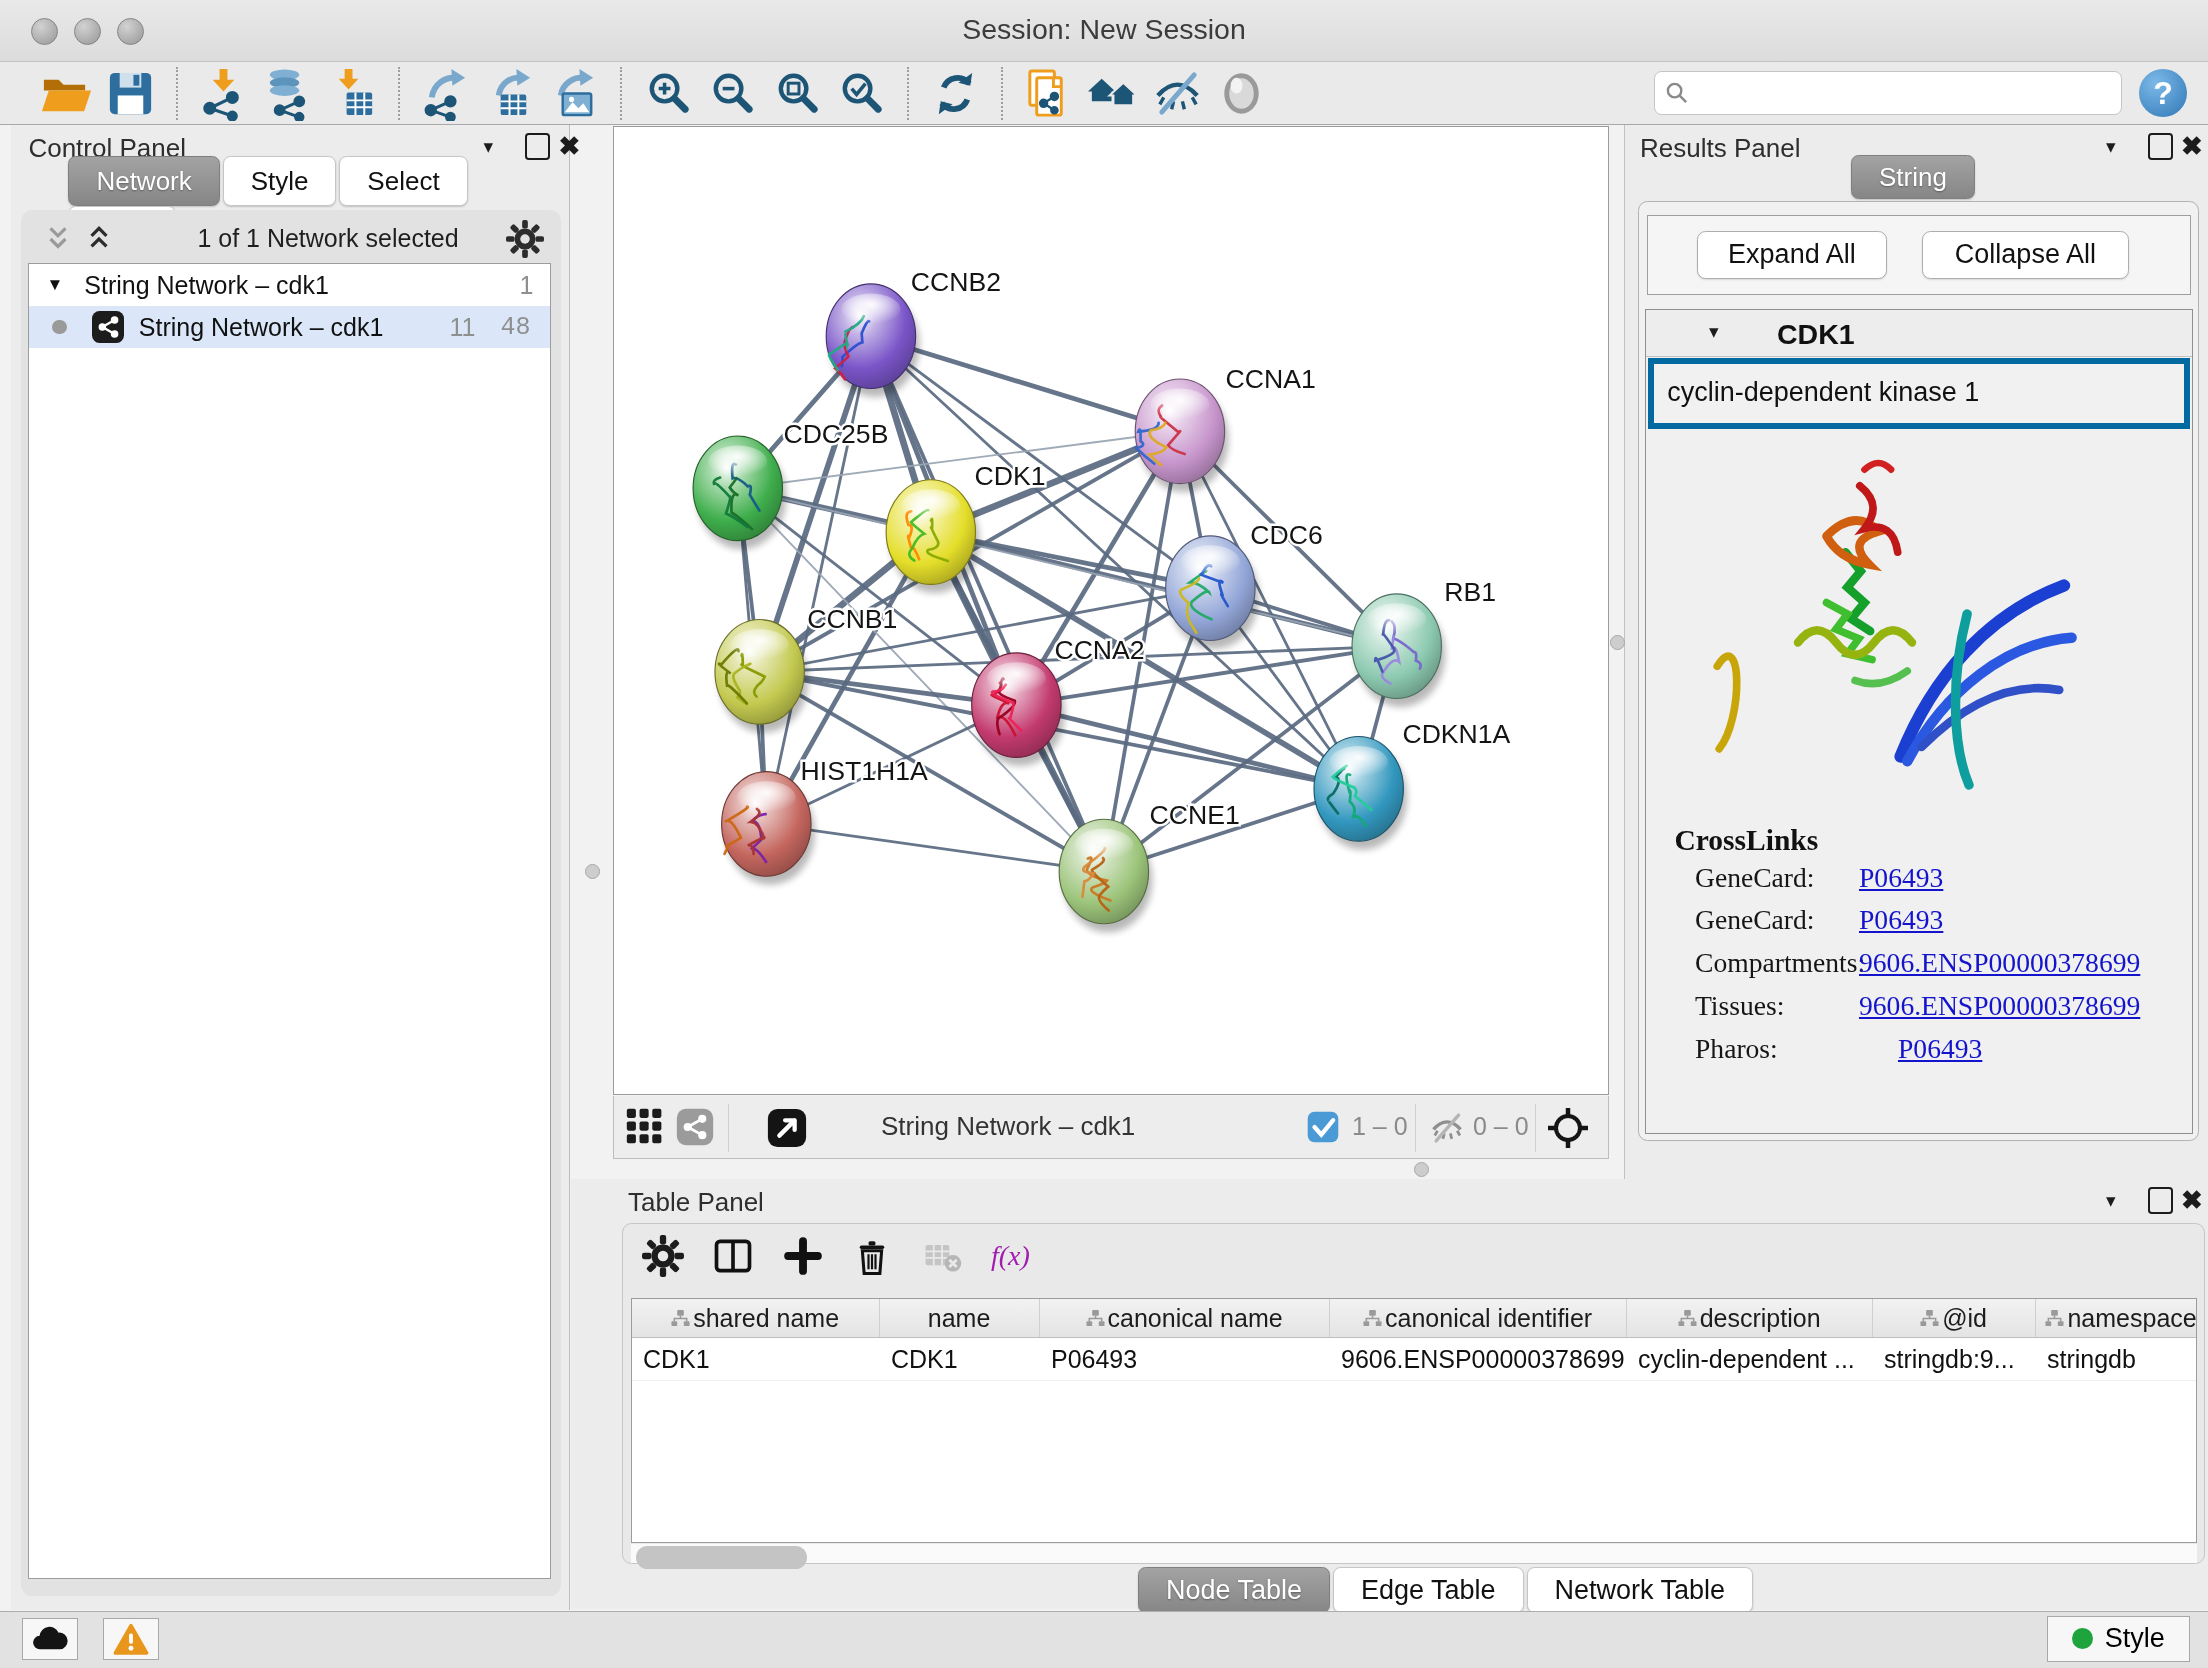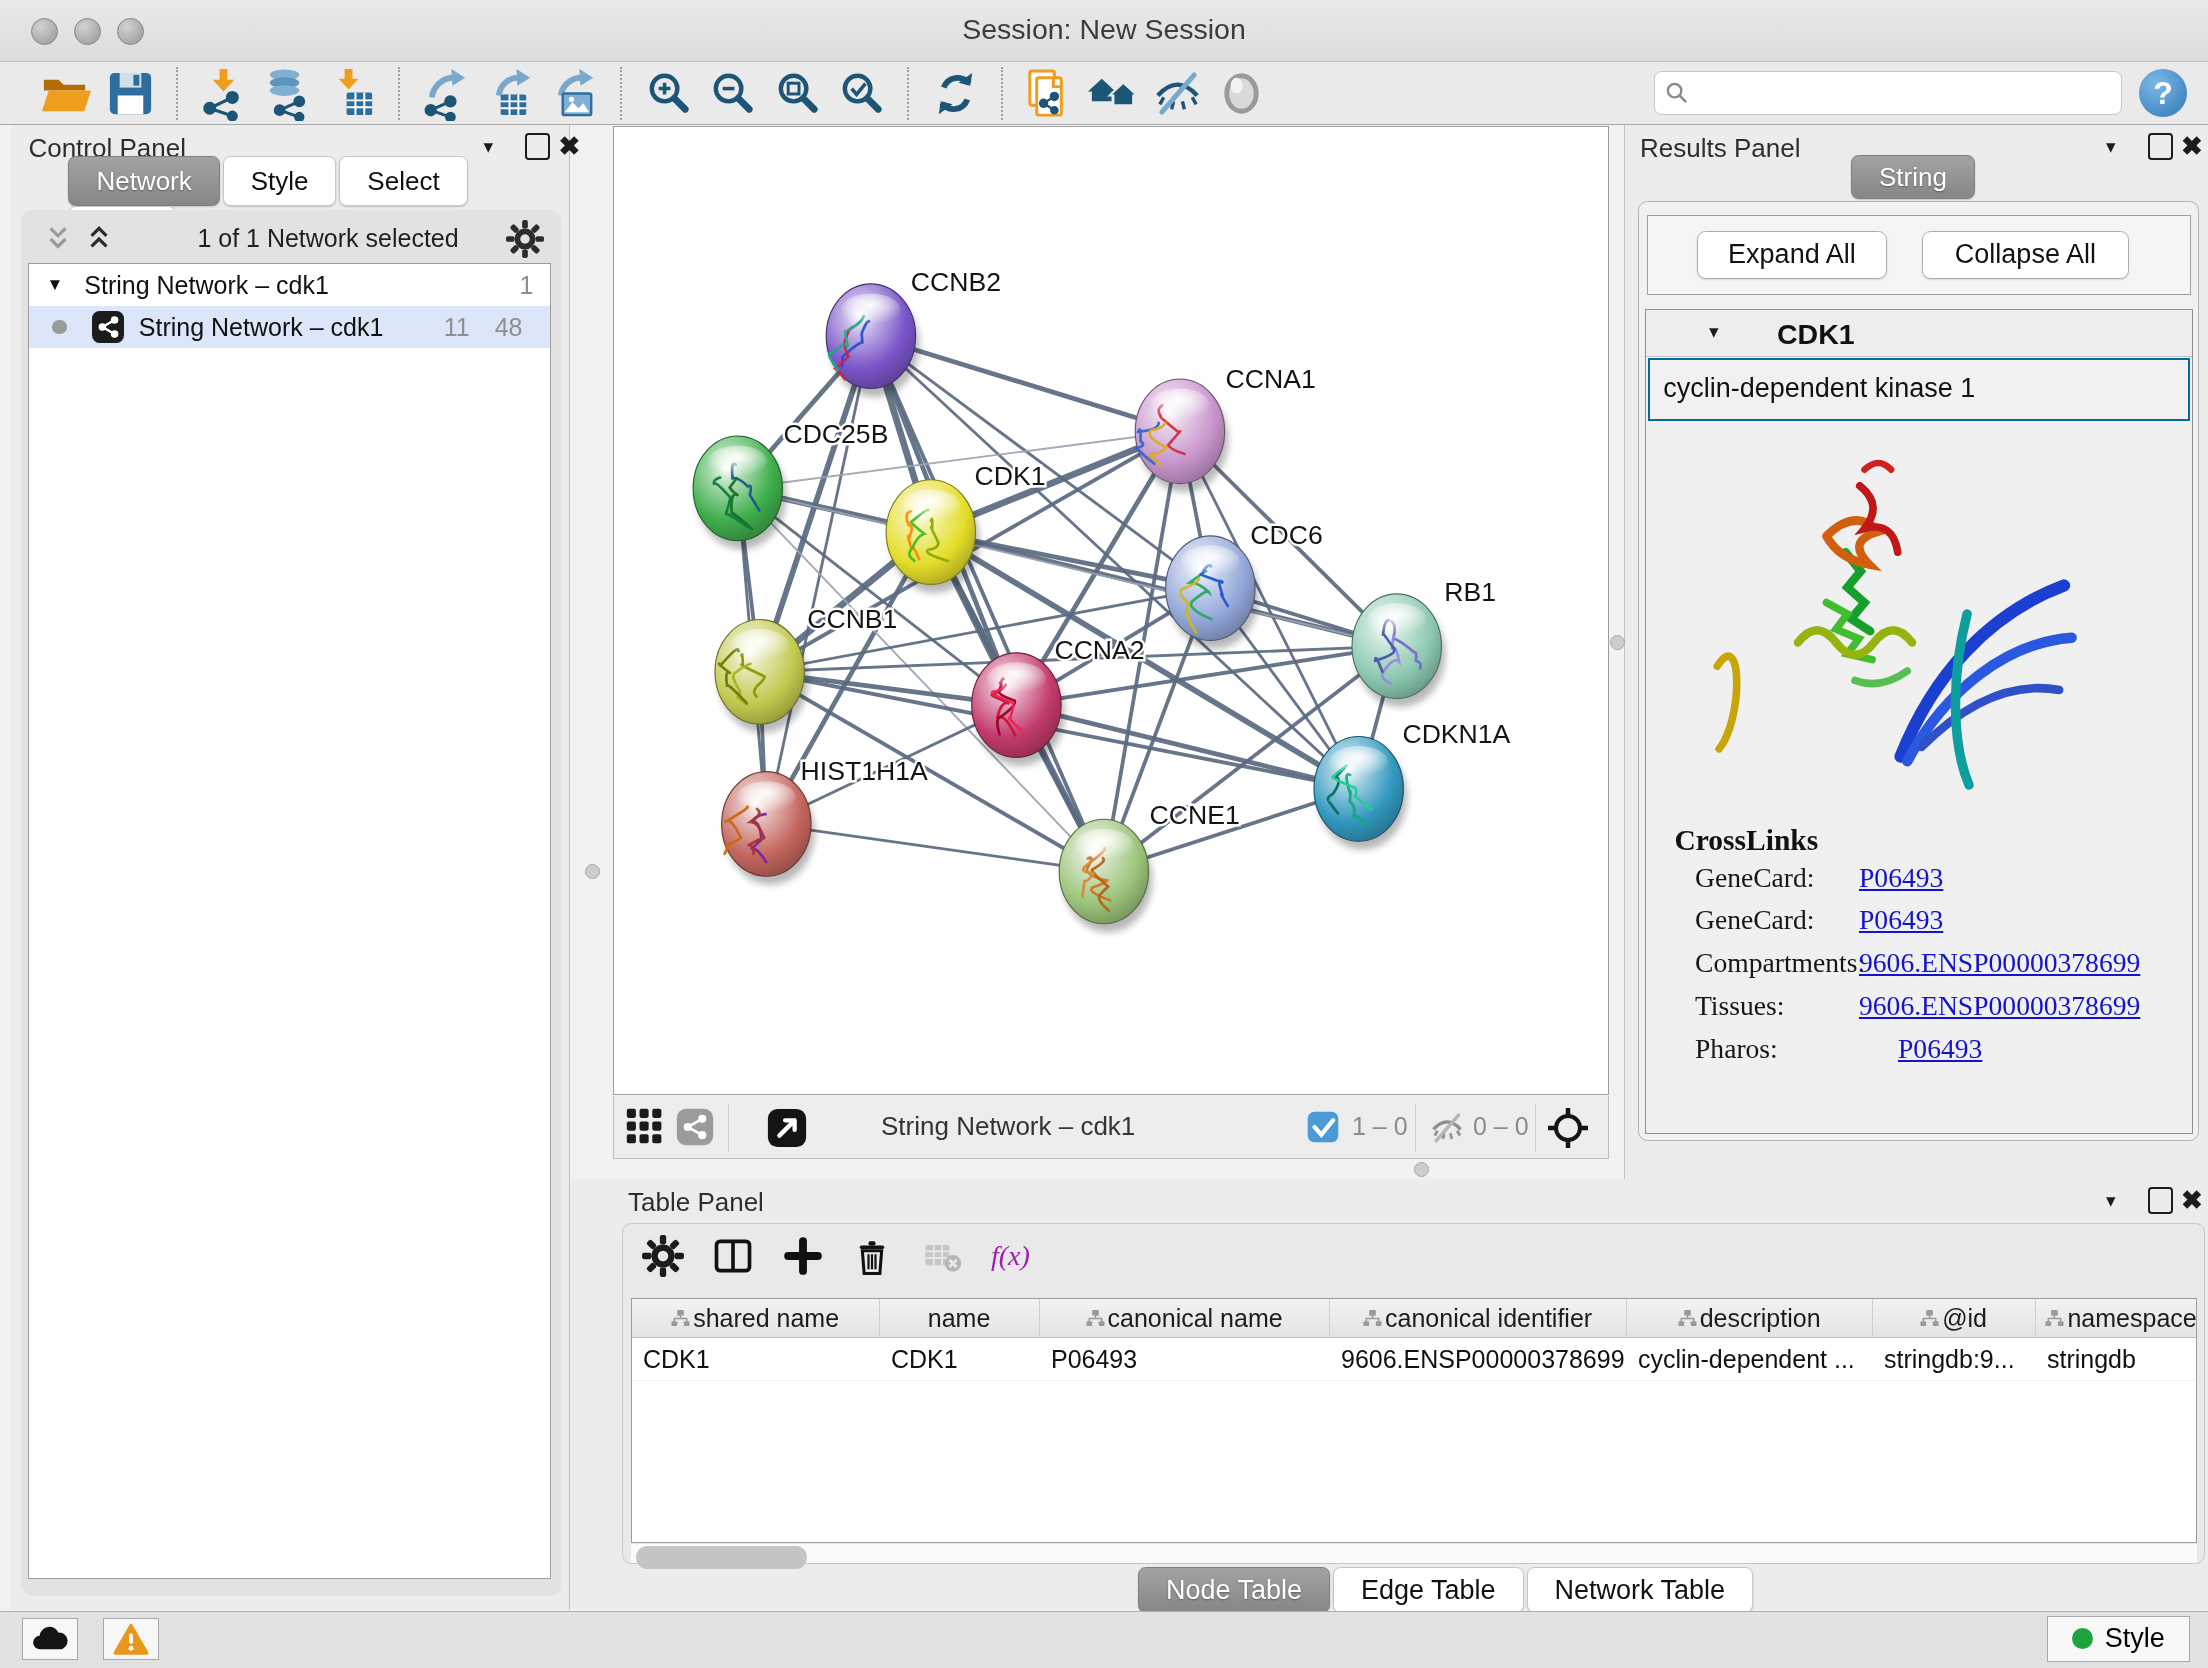--- a/index.html
+++ b/index.html
@@ -58,21 +58,21 @@
     border-left:1px solid #c2c2c2;box-sizing:border-box;}
   .rp-box{position:absolute;left:13.3px;top:76px;width:559px;height:938px;background:#f1f1f1;
     border:1px solid #b2b2b2;border-radius:9.5px;}
   .rp-buttons{position:absolute;left:7.6px;top:13.3px;right:7.6px;height:78px;background:#f5f5f5;border:1px solid #9e9e9e;}
   .btn{position:absolute;height:46px;background:#fff;border:1px solid #adadad;border-radius:8.6px;
     font-size:27px;color:#111;display:flex;align-items:center;justify-content:center;
     box-shadow:0 1px 1.9px rgba(0,0,0,.12);}
   .rp-section{position:absolute;left:5.7px;top:107px;right:5.7px;bottom:5.7px;border:1px solid #8f8f8f;background:#f0f0f0;}
   .rp-sechead{position:absolute;left:0;top:0;right:0;height:46px;background:#ededed;border-bottom:1px solid #c2c2c2;}
   .rp-gene{position:absolute;left:131px;top:7.6px;font-size:28.5px;font-weight:bold;color:#111;}
-  .rp-desc{position:absolute;left:1.9px;top:48px;right:1.9px;height:59px;border:2px solid #0369a1;background:#f1f1f1;}
+  .rp-desc{position:absolute;left:1.9px;top:48px;right:1.9px;height:59px;border:6px solid #0369a1;background:#f1f1f1;}
   .rp-desc span{position:absolute;left:13.3px;top:13.3px;font-size:27px;color:#111;}
   .xl{font-family:"Liberation Serif",serif;}
   .xl-title{position:absolute;left:28.5px;top:514px;font-size:29.5px;font-weight:bold;color:#111;}
   .xrow{position:absolute;left:49px;height:43px;display:flex;font-size:27.6px;color:#161616;}
   .xlabel{width:164px;flex:0 0 auto;}
   .xlink{color:#1414cc;text-decoration:underline;}
   
   .tp{position:absolute;left:571px;top:1179px;width:1638px;height:430px;background:#ececec;}
   .tp-box{position:absolute;left:51px;top:44px;width:1581px;height:339px;background:#e9e9e9;
     border:1px solid #c6c6c6;border-radius:9.5px;}
@@ -278,21 +278,21 @@
                 <g fill="#fff">
                   <circle cx="11" cy="17" r="4"></circle>
                   <circle cx="24" cy="9.5" r="4"></circle>
                   <circle cx="24" cy="24.5" r="4"></circle>
                   <path d="M11 17L24 9.5M11 17l13 7.5" stroke="#fff" stroke-width="2.6"></path>
                 </g>
               </svg>
             </span>
             <span style="margin-left: 15px;">String Network – cdk1</span>
             <span class="tcount" style="margin-left: auto;">11</span>
-            <span class="tcount" style="margin-left: 25px; margin-right: 28px;">48</span>
+            <span class="tcount" style="margin-left: 25px; margin-right: 20px; font-family: Liberation Mono, monospace;">48</span>
           </div>
         </div>
     </div>
   </div>
 
   <div class="nv">
     <svg id="net-svg" width="994" height="967" viewBox="0 0 1045 1017">
         <defs>
           <filter id="nshadow" x="-50%" y="-50%" width="200%" height="200%">
             <feGaussianBlur in="SourceGraphic" stdDeviation="4"></feGaussianBlur>

